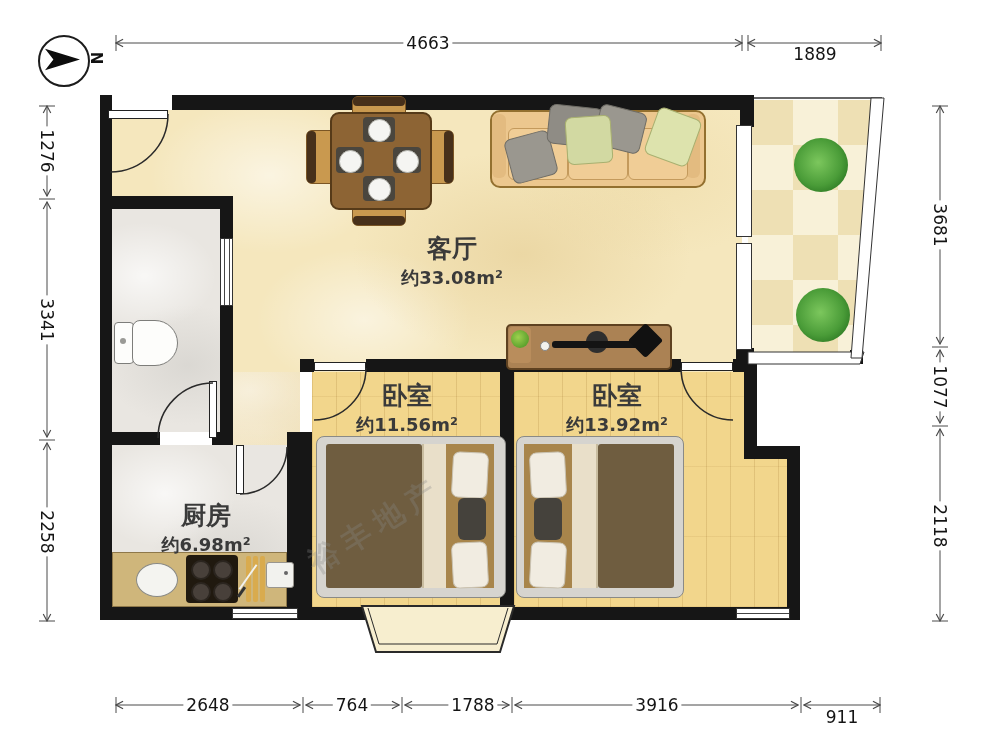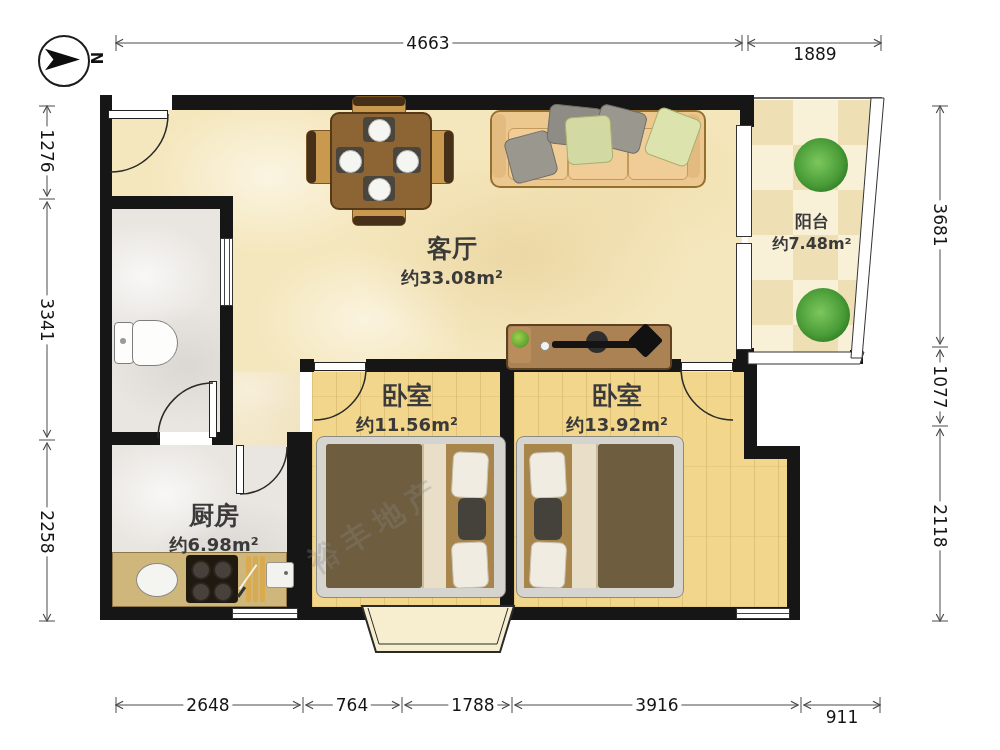--- a/index.html
+++ b/index.html
@@ -251,33 +251,29 @@
         <line x1="880" y1="697" x2="880" y2="713"></line>
     </g>
   </svg>
 
   <div class="wm" style="left:300px;top:505px;">裕丰地产</div>
 
   <div class="room-label" style="left:452px;top:261px;">
     <span class="nm">客厅</span>
     <span class="ar">约33.08m²</span>
   </div>
-  <div class="room-label small" style="left:812px;top:232px;">
-    <span class="nm">阳台</span>
-    <span class="ar">约7.48m²</span>
-  </div>
   <div class="room-label" style="left:407px;top:408px;">
     <span class="nm">卧室</span>
     <span class="ar">约11.56m²</span>
   </div>
   <div class="room-label" style="left:617px;top:408px;">
     <span class="nm">卧室</span>
     <span class="ar">约13.92m²</span>
   </div>
-  <div class="room-label" style="left:206px;top:528px;margin-left:8px;">
+  <div class="room-label" style="left:206px;top:528px;">
     <span class="nm">厨房</span>
     <span class="ar">约6.98m²</span>
   </div>
 
   <span class="dim" style="left:428px;top:43px;">4663</span>
   <span class="dim" style="left:815px;top:43px;margin-top:11px;">1889</span>
 
   <span class="dim v" style="left:47px;top:151px;">1276</span>
   <span class="dim v" style="left:47px;top:320px;">3341</span>
   <span class="dim v" style="left:47px;top:532px;">2258</span>

